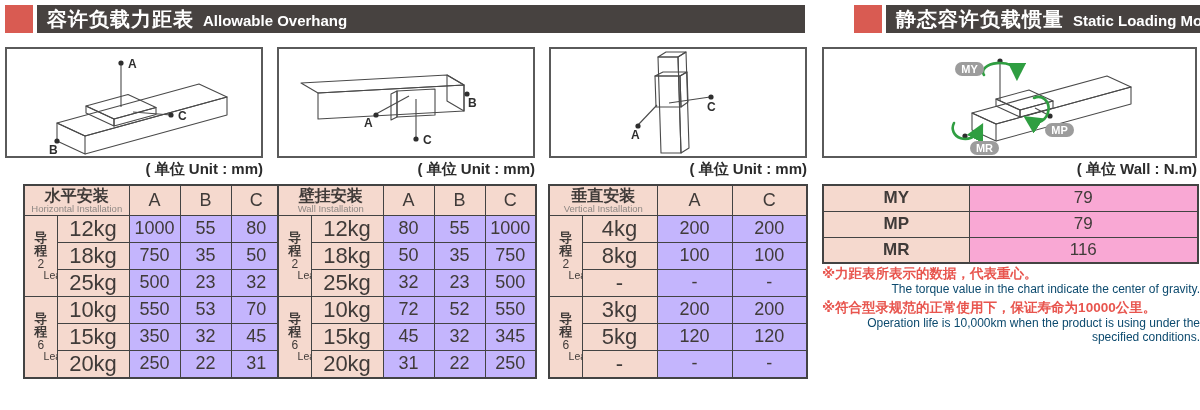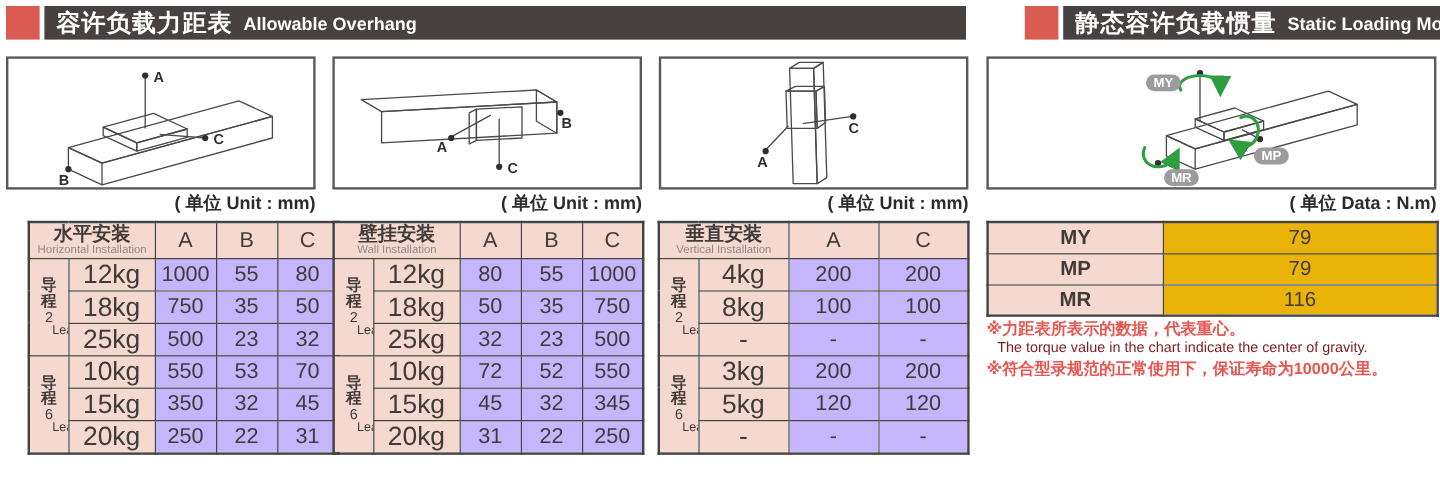--- a/index.html
+++ b/index.html
@@ -32,26 +32,26 @@
   .load{font-size:22px;}
   .val{font-size:18px;background:#c4b5fd;}
   .leadstack{display:flex;flex-direction:column;align-items:center;justify-content:center;}
   .leadstack span{display:block;}
   .lz{font-size:13px;line-height:13.5px;font-weight:bold;}
   .ln{font-size:12px;line-height:12px;}
   .le{font-size:10.5px;line-height:11px;padding-left:29px;}
 
   
   .mlabel{font-size:17px;font-weight:bold;}
-  .mval{font-size:17px;background:#eab308;}
+  .mval{font-size:17px;background:#f9a8d4;}
 
   
   .notes{position:absolute;left:822px;top:265px;width:378px;}
   .note-zh{font-size:13.5px;font-weight:bold;color:#e8554e;line-height:17px;white-space:nowrap;}
-  .note-en{font-size:12px;color:#7f1d1d;line-height:14.5px;padding-left:9px;margin-bottom:2px;}
+  .note-en{font-size:12px;color:#0c4a6e;line-height:14.5px;padding-left:9px;margin-bottom:2px;text-align:right;}
 
   
   .ln-stroke{stroke:#4a4a4a;stroke-width:1.1;fill:none;stroke-linejoin:round;}
   .pt{fill:#2e2e2e;}
   .ptlabel{font-size:12px;font-weight:bold;fill:#2e2e2e;font-family:"Liberation Sans",sans-serif;}
   .garc{stroke:#2f9e41;stroke-width:2.6;fill:none;stroke-linecap:round;}
   .badge{fill:#9c9c9c;}
   .badgetext{font-size:11px;font-weight:bold;fill:#ffffff;text-anchor:middle;font-family:"Liberation Sans",sans-serif;}
 </style>
 </head>
@@ -158,21 +158,21 @@
       <circle class="pt" cx="141" cy="87" r="2.6"></circle>
       <path class="garc" d="M130,74 A13,11 -16 1,0 155,82" marker-end="url(#ga)"></path>
       <rect class="badge" x="146" y="92" width="29" height="14" rx="7"></rect>
       <text class="badgetext" x="160.5" y="102.5">MR</text>
     </svg>
   </div>
 
   <div class="unit" style="left:5px;width:258px;">( 单位 Unit : mm)</div>
   <div class="unit" style="left:277px;width:258px;">( 单位 Unit : mm)</div>
   <div class="unit" style="left:549px;width:258px;">( 单位 Unit : mm)</div>
-  <div class="unit" style="left:822px;width:375px;">( 单位 Data : N.m)</div>
+  <div class="unit" style="left:822px;width:375px;">( 单位 Wall : N.m)</div>
 
   <table class="tbl" style="left:23px;width:258px;">
     <colgroup>
         <col style="width:33px">
         <col style="width:72px">
         <col style="width:51px">
         <col style="width:51px">
         <col style="width:51px">
       </colgroup>
     <tbody>
@@ -396,15 +396,16 @@
       <td class="pink mlabel">MR</td>
       <td class="mval">116</td>
     </tr>
   </tbody>
     </table>
 
   <div class="notes">
     <div class="note-zh">※力距表所表示的数据，代表重心。</div>
     <div class="note-en">The torque value in the chart indicate the center of gravity.</div>
     <div class="note-zh">※符合型录规范的正常使用下，保证寿命为10000公里。</div>
+    <div class="note-en">Operation life is 10,000km when the product is using under the specified conditions.</div>
   </div>
 
 </div>
 
 </body></html>

